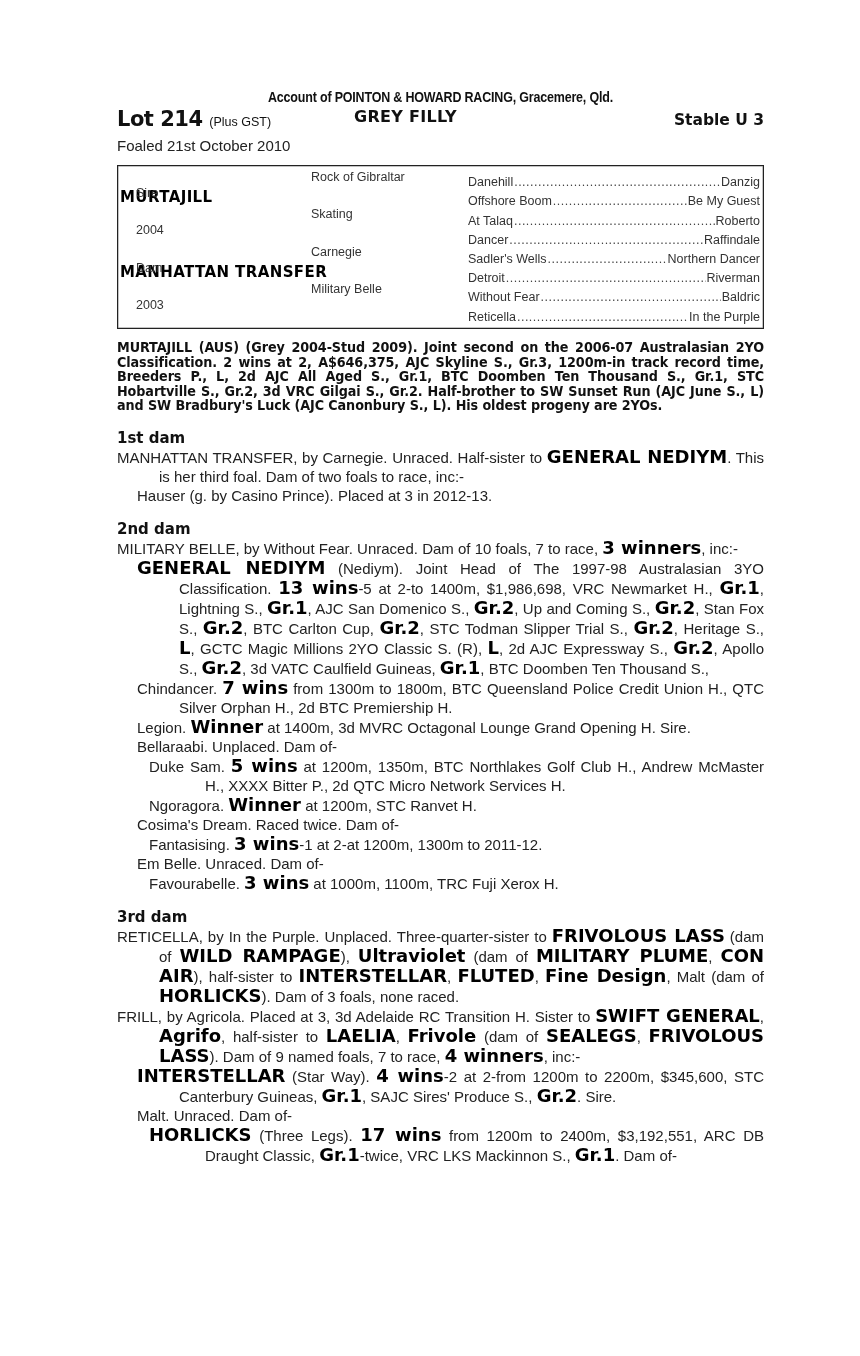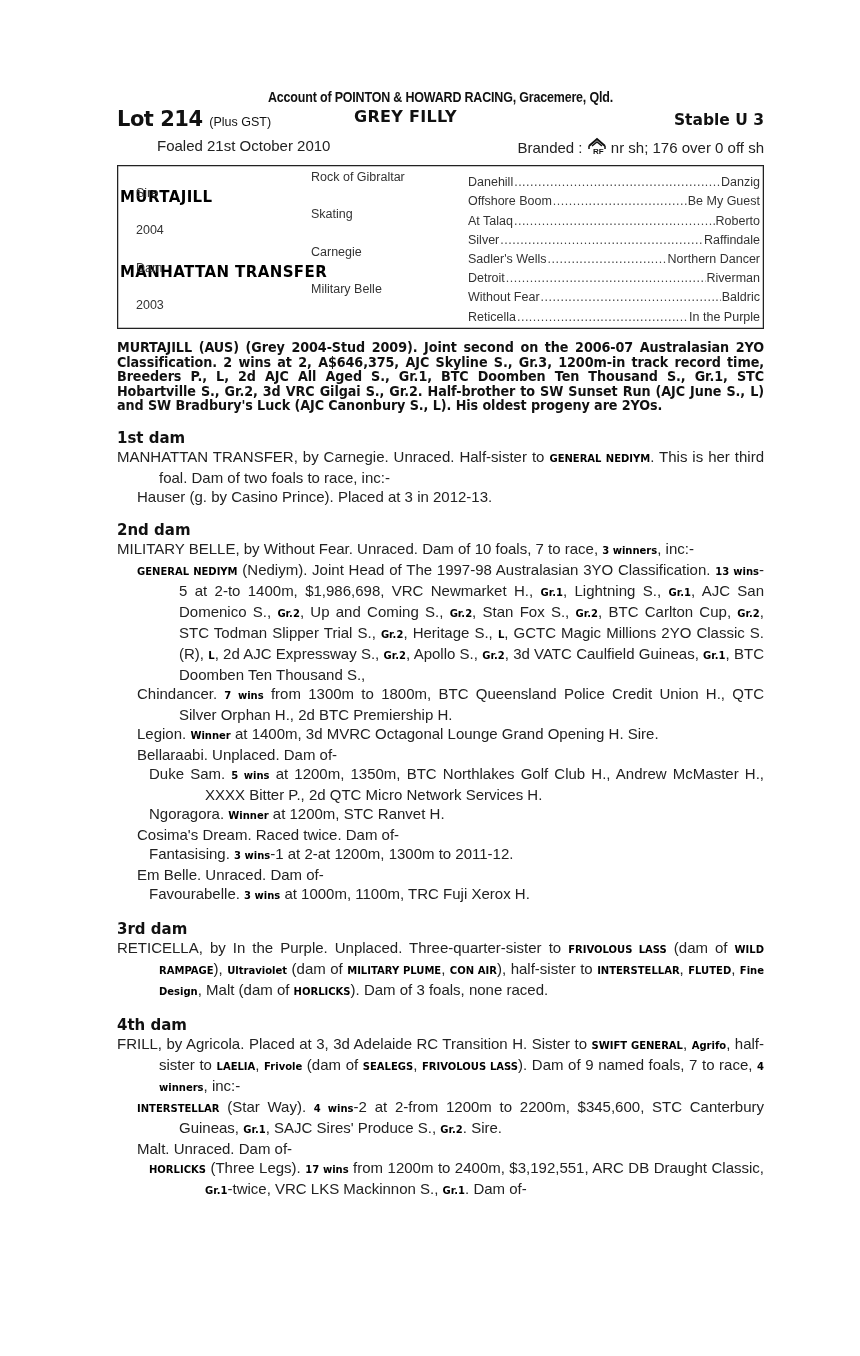--- a/index.html
+++ b/index.html
@@ -5,38 +5,38 @@
   html, body { margin:0; padding:0; background:#ffffff; }
   body { width:860px; height:1356px; position:relative; font-family:"Liberation Sans", sans-serif; color:#111; }
   .page { position:absolute; left:117px; top:88px; width:647px; }
   .account { text-align:center; font-weight:bold; font-size:14.5px; letter-spacing:-0.2px; transform:scaleX(0.86); transform-origin:center; line-height:18px; height:18px; }
   .lotrow { position:relative; height:26px; margin-top:1px; }
   .lot { position:absolute; left:0; top:0; font-family:"DejaVu Sans", sans-serif; font-weight:bold; font-size:21px; letter-spacing:-0.5px; }
   .lot small { font-family:"Liberation Sans", sans-serif; font-weight:normal; font-size:12.5px; letter-spacing:0; }
   .colour { position:absolute; left:237px; top:0; font-family:"DejaVu Sans", sans-serif; font-weight:bold; font-size:16px; letter-spacing:0.3px; }
   .stable { position:absolute; right:0; top:4px; font-family:"DejaVu Sans", sans-serif; font-weight:bold; font-size:15.5px; }
   .foalrow { position:relative; height:24px; font-size:15px; color:#222; }
-  .foaled { position:absolute; left:0; top:4px;margin-left:40px; }
+  .foaled { position:absolute; left:0; top:4px; }
   .branded { position:absolute; right:0; top:4px; white-space:nowrap; }
   .brand-icon { display:inline-block; width:20px; height:18px; vertical-align:-2px; }
   .pedbox { margin-top:8px; border:1.5px solid #222; position:relative; height:162px; box-shadow: inset 0 0 0 0.5px #888; }
   .pedleft { position:absolute; left:2px; top:4px; width:340px; }
   .pedright { position:absolute; left:350px; top:4px; width:292px; }
   .pl-row { position:relative; height:18px; font-size:12.5px; color:#333; }
   .pl-row .c1 { position:absolute; left:16px;margin-top:16px; }
   .pl-row .c2 { position:absolute; left:191px; }
   .pl-name { height:19px; font-family:"DejaVu Sans", sans-serif; font-weight:bold; font-size:15px; letter-spacing:0.4px; color:#000; }
   .gap { height:20px; }
   .pr-row { display:flex; height:19.2px; font-size:12.5px; color:#333; align-items:flex-end; white-space:nowrap; }
   .pr-row .dots { flex:1; overflow:hidden; margin:0 1px; letter-spacing:0.5px; color:#444; }
   .pr-row .dots::before { content:"................................................................................................"; }
   .sire-text { margin-top:12px; font-family:"DejaVu Sans", sans-serif; font-weight:bold; font-size:13.2px; line-height:14.6px; letter-spacing:-0.1px; text-align:justify; transform:scaleX(0.97); transform-origin:left; width:667px; }
   .dam-head { font-family:"DejaVu Sans", sans-serif; font-weight:bold; font-size:15px; margin-top:16px; line-height:17px; }
   .para { font-size:15px; line-height:19px; color:#222; text-align:justify; }
-  .para b, .para .bb { font-family:"DejaVu Sans", sans-serif; font-weight:bold; color:#000; font-size:10px; }
+  .para b, .para .bb { font-family:"DejaVu Sans", sans-serif; font-weight:bold; color:#000; font-size:18px; }
   .l0 { padding-left:42px; text-indent:-42px; }
   .l1 { padding-left:62px; text-indent:-42px; }
   .l1s { padding-left:20px; }
   .l2 { padding-left:88px; text-indent:-56px; }
   .l3 { padding-left:100px; text-indent:-52px; }
   .last-line-nojust { text-align-last:left; }
 </style>
 </head>
 <body>
 
@@ -45,30 +45,20 @@
   <div class="account">Account of POINTON &amp; HOWARD RACING, Gracemere, Qld.</div>
 
   <div class="lotrow">
     <div class="lot"><span>Lot 214</span> <small>(Plus GST)</small></div>
     <div class="colour">GREY FILLY</div>
     <div class="stable">Stable U 3</div>
   </div>
 
   <div class="foalrow">
     <div class="foaled">Foaled 21st October 2010</div>
-    <div class="branded">
-      <span>Branded :</span>
-      <svg class="brand-icon" viewBox="0 0 20 18">
-        <path d="M2 9 L10 2 L18 9" fill="none" stroke="#111" stroke-width="2"></path>
-        <path d="M5 9 L10 5 L15 9" fill="none" stroke="#111" stroke-width="1.5"></path>
-        <path d="M2 9 L2 12 M18 9 L18 12" stroke="#111" stroke-width="1.5"></path>
-        <text x="6" y="17" font-size="8" font-weight="bold" font-family="Liberation Sans, sans-serif" fill="#111">RF</text>
-      </svg>
-      <span>nr sh; 176 over 0 off sh</span>
-    </div>
   </div>
 
   <div class="pedbox">
     <div class="pedleft">
       <div class="pl-row">
         <span class="c1">Sire</span>
         <span class="c2">Rock of Gibraltar</span>
       </div>
       <div class="pl-name">MURTAJILL</div>
       <div class="pl-row">
@@ -96,21 +86,21 @@
           <span>Offshore Boom</span>
           <span class="dots"></span>
           <span>Be My Guest</span>
         </div>
       <div class="pr-row">
           <span>At Talaq</span>
           <span class="dots"></span>
           <span>Roberto</span>
         </div>
       <div class="pr-row">
-          <span>Silver</span>
+          <span>Dancer</span>
           <span class="dots"></span>
           <span>Raffindale</span>
         </div>
       <div class="pr-row">
           <span>Sadler's Wells</span>
           <span class="dots"></span>
           <span>Northern Dancer</span>
         </div>
       <div class="pr-row">
           <span>Detroit</span>
@@ -145,19 +135,18 @@
   <div class="para l2 last-line-nojust"><span>Duke Sam. </span><b>5 wins</b><span> at 1200m, 1350m, BTC Northlakes Golf Club H., Andrew McMaster H., XXXX Bitter P., 2d QTC Micro Network Services H.</span></div>
   <div class="para l2 last-line-nojust"><span>Ngoragora. </span><b>Winner</b><span> at 1200m, STC Ranvet H.</span></div>
   <div class="para l1s">Cosima's Dream. Raced twice. Dam of-</div>
   <div class="para l2 last-line-nojust"><span>Fantasising. </span><b>3 wins</b><span>-1 at 2-at 1200m, 1300m to 2011-12.</span></div>
   <div class="para l1s">Em Belle. Unraced. Dam of-</div>
   <div class="para l2 last-line-nojust"><span>Favourabelle. </span><b>3 wins</b><span> at 1000m, 1100m, TRC Fuji Xerox H.</span></div>
 
   <div class="dam-head">3rd dam</div>
   <div class="para l0 last-line-nojust"><span>RETICELLA, by In the Purple. Unplaced. Three-quarter-sister to </span><b>FRIVOLOUS LASS</b><span> (dam of </span><b>WILD RAMPAGE</b><span>), </span><b>Ultraviolet</b><span> (dam of </span><b>MILITARY PLUME</b><span>, </span><b>CON AIR</b><span>), half-sister to </span><b>INTERSTELLAR</b><span>, </span><b>FLUTED</b><span>, </span><b>Fine Design</b><span>, Malt (dam of </span><b>HORLICKS</b><span>). Dam of 3 foals, none raced.</span></div>
 
-  <div class="dam-head">4th dam</div>
   <div class="para l0 last-line-nojust"><span>FRILL, by Agricola. Placed at 3, 3d Adelaide RC Transition H. Sister to </span><b>SWIFT GENERAL</b><span>, </span><b>Agrifo</b><span>, half-sister to </span><b>LAELIA</b><span>, </span><b>Frivole</b><span> (dam of </span><b>SEALEGS</b><span>, </span><b>FRIVOLOUS LASS</b><span>). Dam of 9 named foals, 7 to race, </span><b>4 winners</b><span>, inc:-</span></div>
   <div class="para l1 last-line-nojust"><b>INTERSTELLAR</b><span> (Star Way). </span><b>4 wins</b><span>-2 at 2-from 1200m to 2200m, $345,600, STC Canterbury Guineas, </span><b>Gr.1</b><span>, SAJC Sires' Produce S., </span><b>Gr.2</b><span>. Sire.</span></div>
   <div class="para l1s">Malt. Unraced. Dam of-</div>
   <div class="para l2 last-line-nojust"><b>HORLICKS</b><span> (Three Legs). </span><b>17 wins</b><span> from 1200m to 2400m, $3,192,551, ARC DB Draught Classic, </span><b>Gr.1</b><span>-twice, VRC LKS Mackinnon S., </span><b>Gr.1</b><span>. Dam of-</span></div>
 
 </div>
 
 </body></html>

